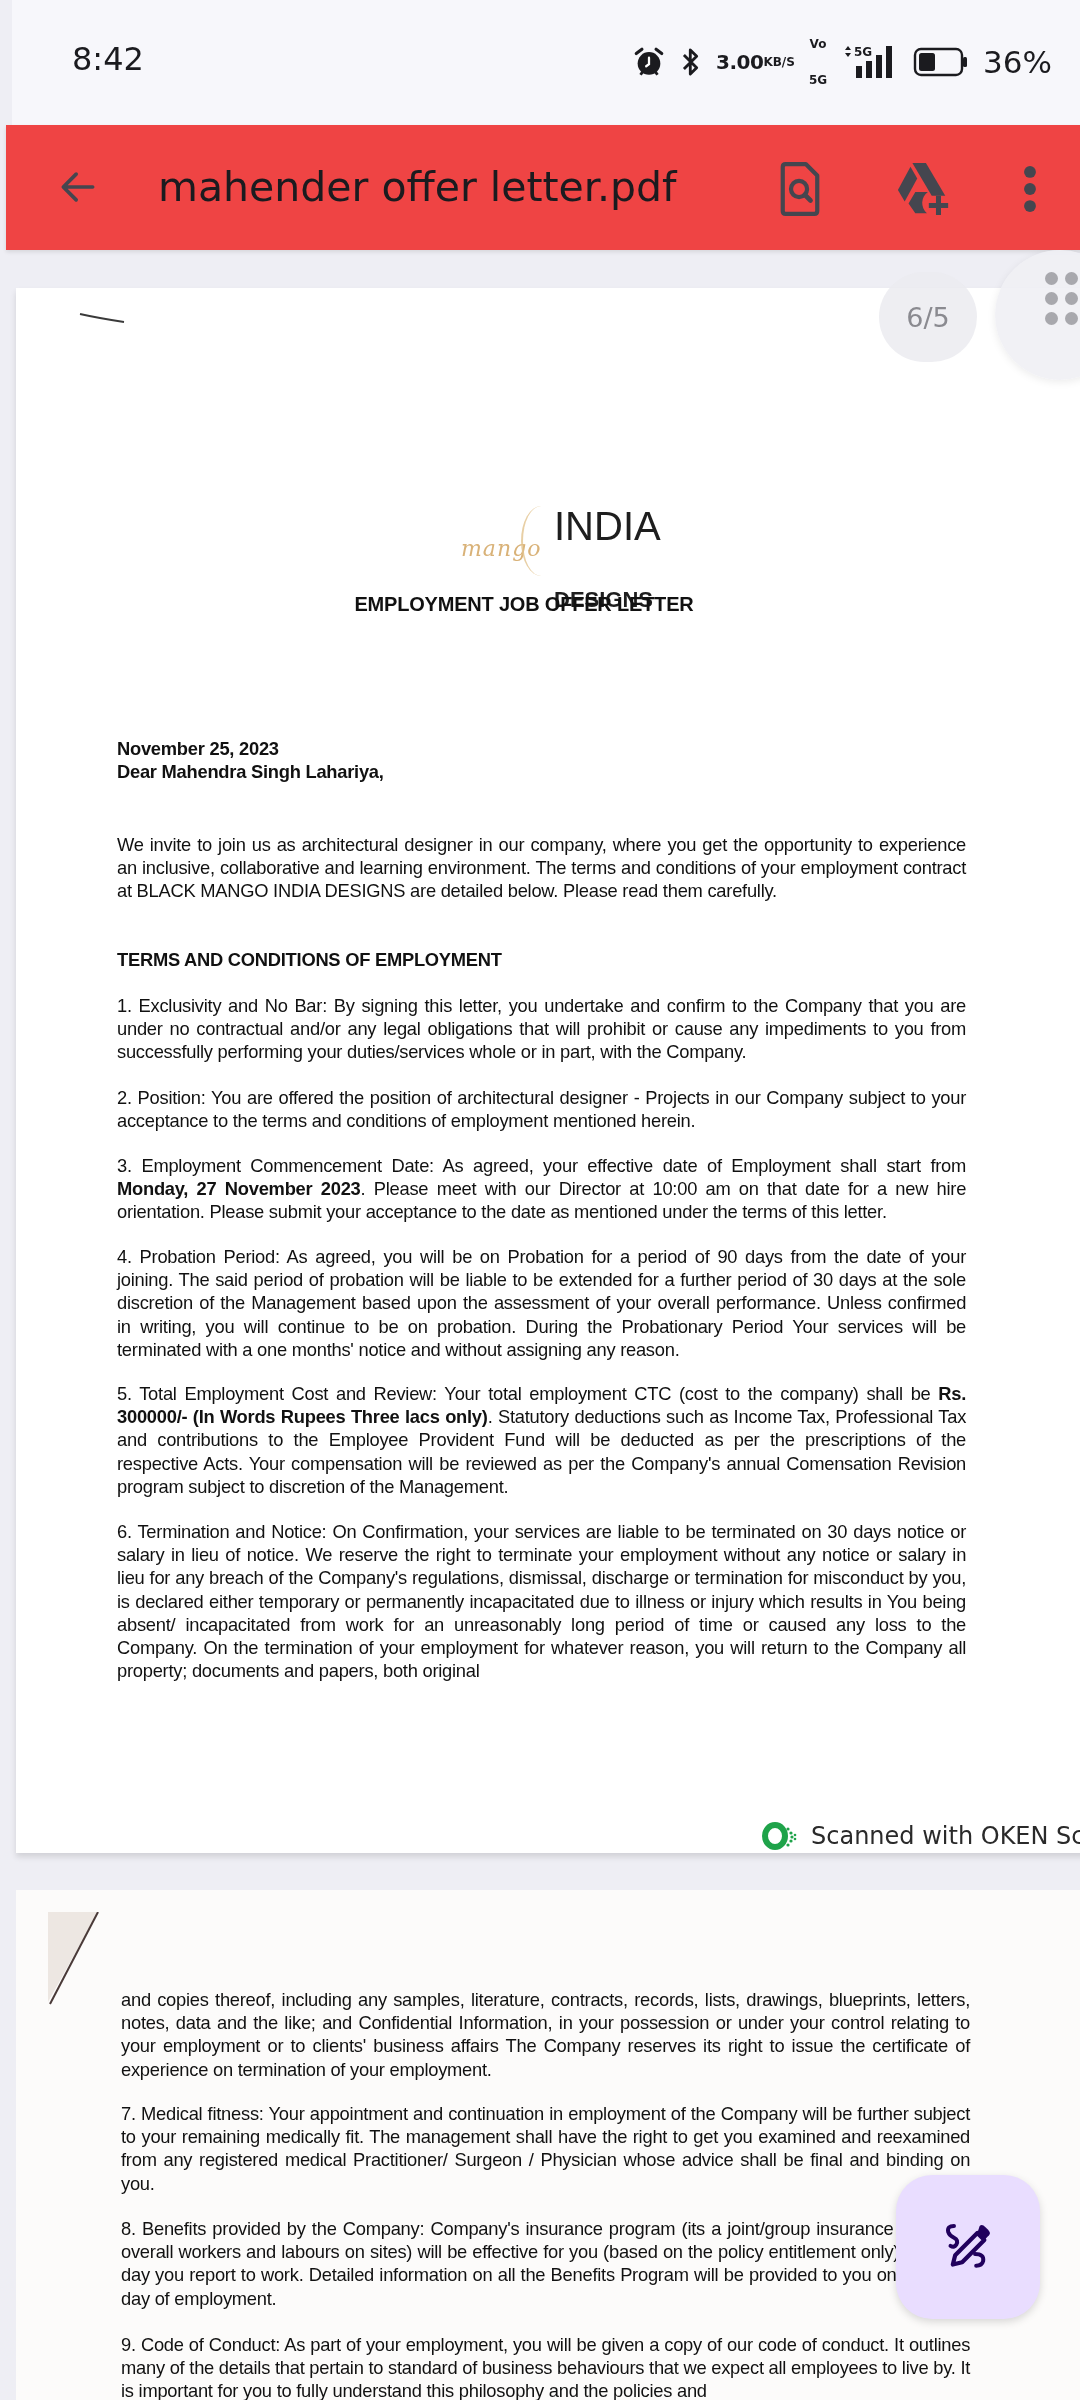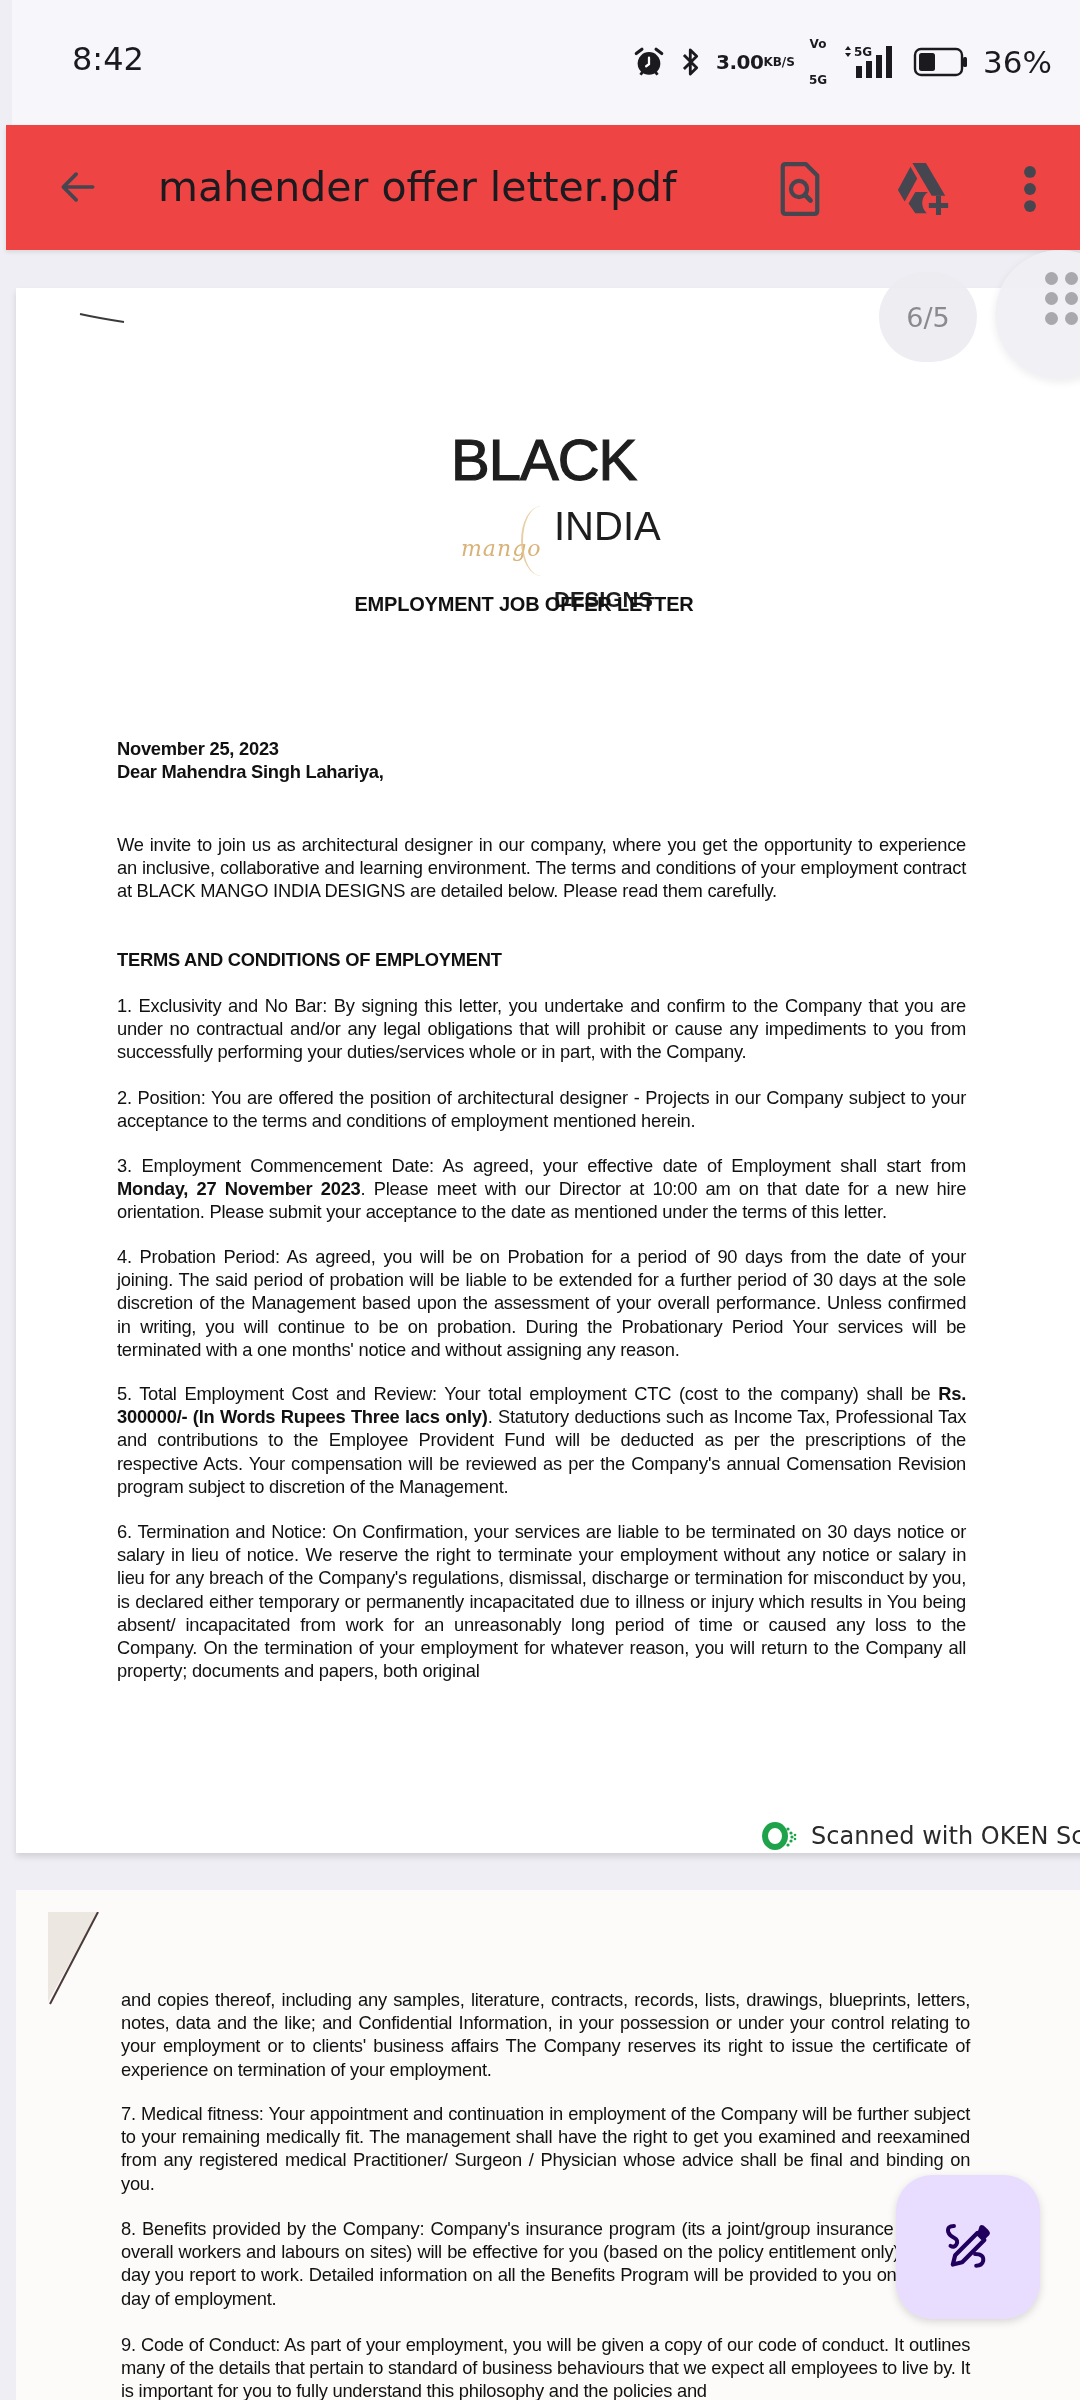--- a/index.html
+++ b/index.html
@@ -147,21 +147,20 @@
         <span></span>
       </div>
   </div>
 
   <div class="page page1">
     <svg class="scribble" style="left:62px;top:22px;" width="50" height="16">
         <path d="M2 4 Q20 8 46 12" stroke="#3a3a3a" stroke-width="1.8" fill="none"></path>
       </svg>
 
     <div class="logo">
-      <div class="logo-black">BLACK</div>
       <div class="logo-mango">mango</div>
       <div class="logo-swash"></div>
       <div class="logo-india">INDIA</div>
       <div class="logo-designs">DESIGNS</div>
     </div>
 
     <div class="letter-title">EMPLOYMENT JOB OFFER LETTER</div>
 
     <div class="txt bold" style="top:449px;">November 25, 2023</div>
     <div class="txt bold" style="top:472px;">Dear Mahendra Singh Lahariya,</div>

